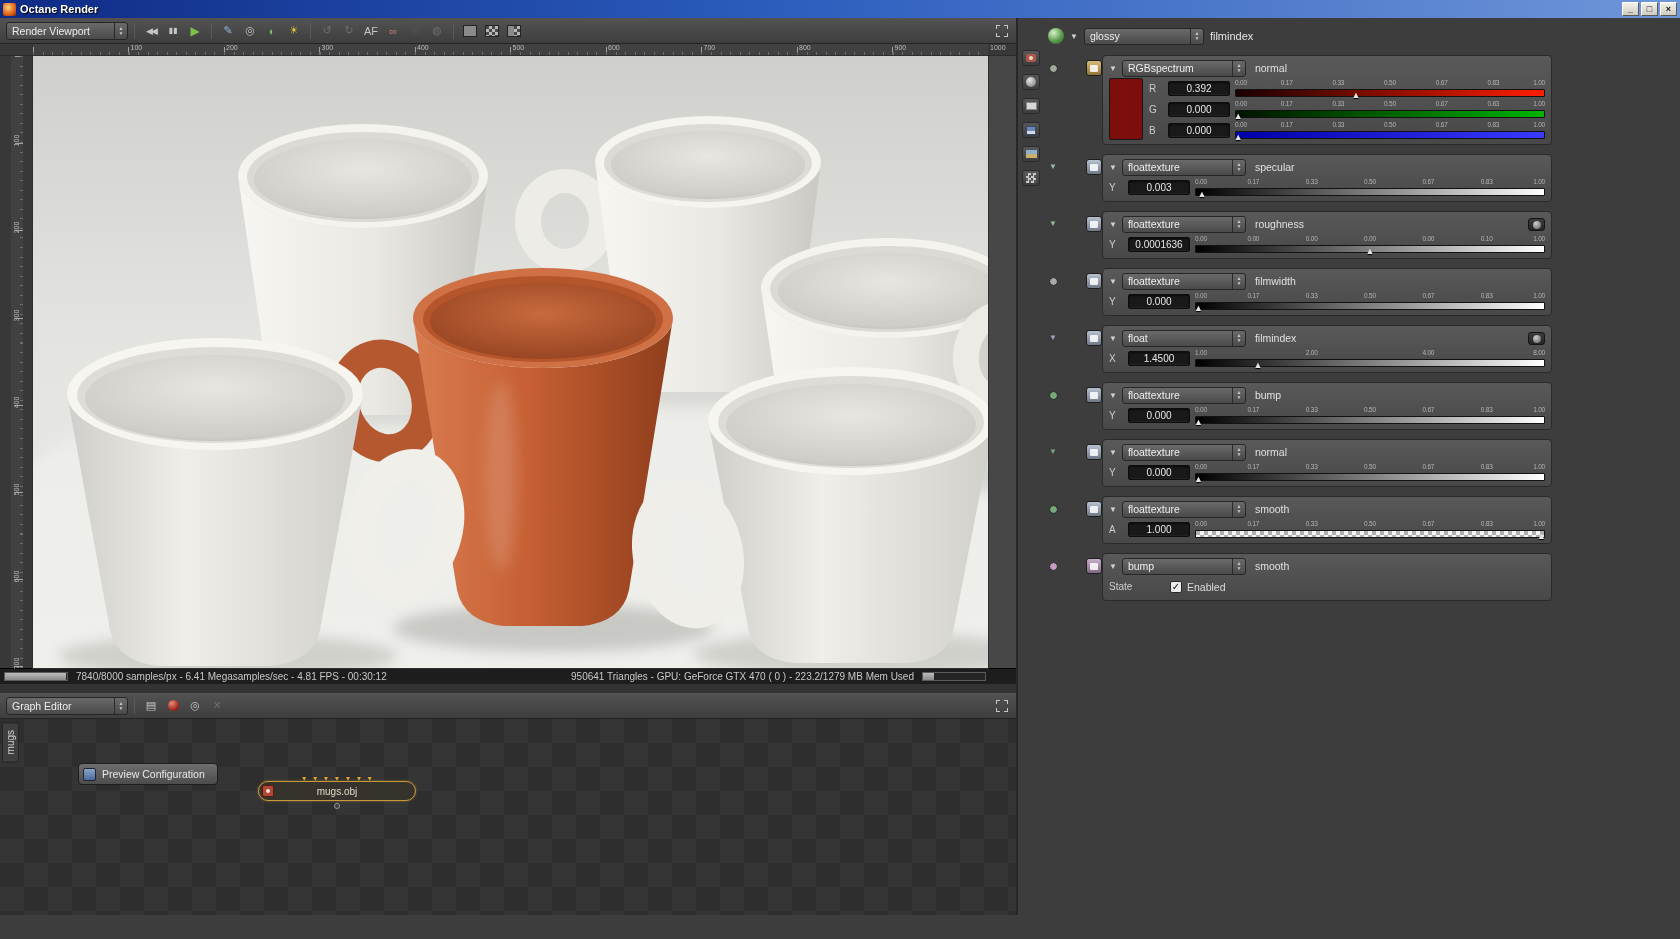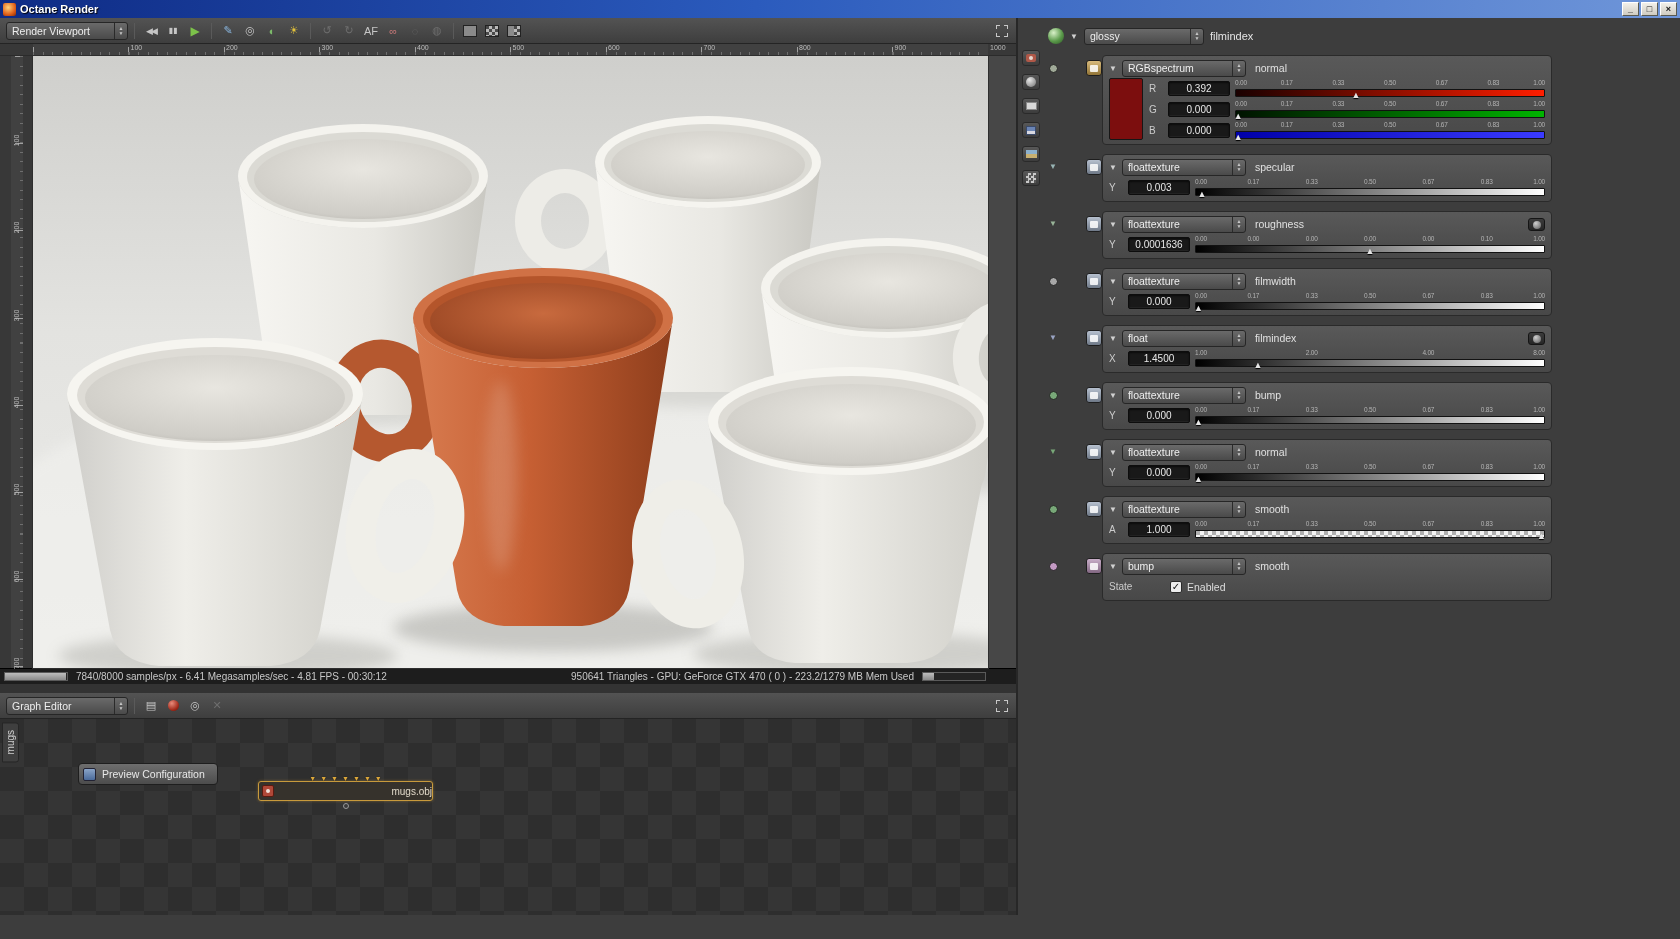--- a/index.html
+++ b/index.html
@@ -92,22 +92,22 @@
 .graph-canvas{position:relative;flex:1;overflow:hidden;background-color:#2e2e2e;
   background-image:linear-gradient(45deg,#353535 25%,transparent 25%,transparent 75%,#353535 75%),
   linear-gradient(45deg,#353535 25%,transparent 25%,transparent 75%,#353535 75%);
   background-size:48px 48px;background-position:0 0,24px 24px}
 .vtab{position:absolute;left:2px;top:3px;writing-mode:vertical-rl;transform:rotate(180deg);
   background:#3f3f3f;border:1px solid #262626;color:#cfcfcf;font-size:10px;padding:7px 2px;border-radius:3px 0 0 3px}
 .gnode{position:absolute;display:flex;align-items:center;font-size:10.5px;color:#e8e8e8}
 .preview-node{left:78px;top:44px;height:22px;gap:6px;padding:0 12px 0 4px;
   background:linear-gradient(#6e6e6e,#4c4c4c);border:1px solid #1e1e1e;border-radius:4px}
 .prev-ic{width:13px;height:13px;background:linear-gradient(#8aa4c8,#4a6a9a);border:1px solid #223;border-radius:2px}
-.mesh-node{left:258px;top:62px;width:175px;height:20px;background:#36322c;border:1px solid #c89a3c;
-  border-radius:3px;justify-content:flex-end;font-size:10px;color:#e0d8c8;box-shadow:0 0 3px rgba(200,154,60,.5)}
+.mesh-node{left:258px;top:62px;width:158px;height:20px;background:#36322c;border:1px solid #c89a3c;
+  border-radius:10px;justify-content:center;font-size:10px;color:#e0d8c8;box-shadow:0 0 3px rgba(200,154,60,.5)}
 .mesh-ic{position:absolute;left:3px;top:3px;width:12px;height:12px;background:#b04838;border:1px solid #5a1a10;border-radius:2px}
 .mesh-ic::after{content:"";position:absolute;left:3px;top:3px;width:4px;height:4px;border-radius:50%;background:#f0e0d8}
 .mpins{position:absolute;top:-7px;left:50%;transform:translateX(-50%);display:flex;gap:4px}
 .mpins i{font-style:normal;font-size:7px;line-height:7px;color:#dca83c;text-shadow:0 0 1px #000}
 .bpin{position:absolute;bottom:-9px;left:50%;transform:translateX(-50%);width:6px;height:6px;
   border:1px solid #999;border-radius:50%;background:#3a3a3a}
 .gbtn-ball{width:11px;height:11px;border-radius:50%;background:radial-gradient(circle at 35% 30%,#e88a7a,#a02818 65%,#601008)}
 
 
 .inspector-body{flex:1;display:flex;overflow:hidden}

